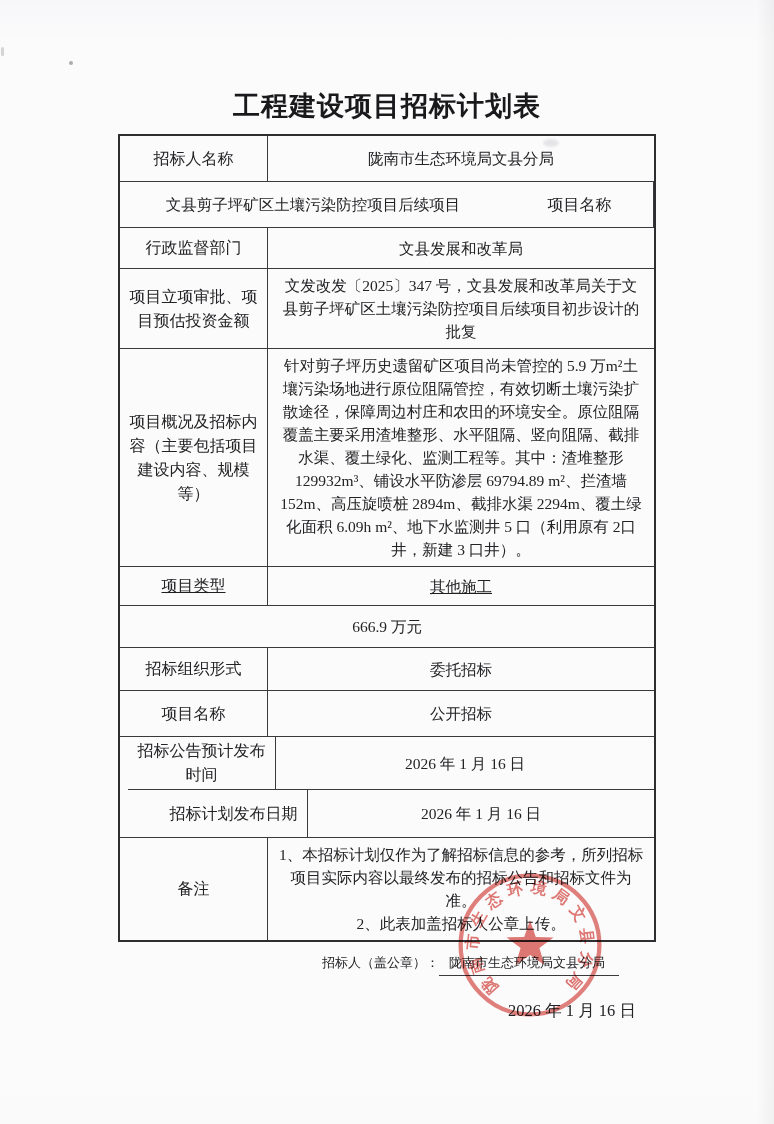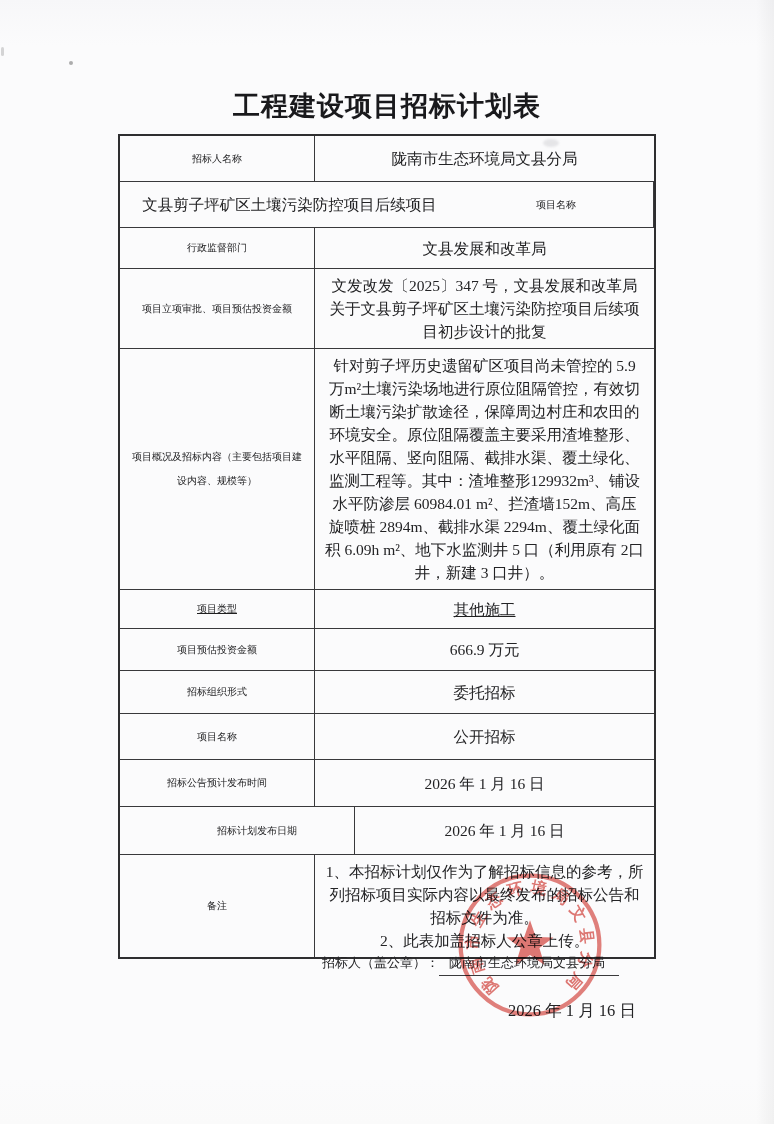--- a/index.html
+++ b/index.html
@@ -41,26 +41,26 @@
     position: absolute;
     left: 118px; top: 134px;
     width: 538px;
     border: 2px solid #2e2e30;
     background: transparent;
   }
   .row { display: flex; border-bottom: 1px solid #39393b; }
   .row:last-child { border-bottom: none; }
   .cell { display: flex; }
   .cell.label {
-    width: 195px;
+    width: 148px;
     border-right: 1px solid #39393b;
     align-items: center;
     justify-content: center;
     text-align: center;
-    font-size: 10px;
+    font-size: 16px;
     line-height: 24px;
     padding: 2px 8px;
     color: #232325;
   }
   .cell.value {
     flex: 1;
     align-items: center;
     justify-content: center;
     text-align: center;
     font-size: 15.5px;
@@ -78,21 +78,21 @@
   }
   .r1  { min-height: 46px; }
   .r2  { min-height: 46px; }
   .r3  { min-height: 41px; }
   .r4  { min-height: 77px; }
   .r5  { min-height: 203px; }
   .r6  { min-height: 39px; text-decoration: underline; }
   .r7  { min-height: 42px; }
   .r8  { min-height: 43px; }
   .r9  { min-height: 46px; }
-  .r10 { min-height: 47px; }
+  .r10 { min-height: 47px; margin-left: 8px; }
   .r11 { min-height: 48px; padding-left: 40px; }
   .r12 { min-height: 100px; }
 
   .sig-line {
     position: absolute;
     left: 322px; top: 954px;
     font-size: 13px;
     color: #232325;
     white-space: nowrap;
   }
@@ -145,28 +145,27 @@
     <div class="row r3">
       <div class="cell label">行政监督部门</div>
       <div class="cell value">文县发展和改革局</div>
     </div>
     <div class="row r4">
       <div class="cell label">项目立项审批、项目预估投资金额</div>
       <div class="cell value left">文发改发〔2025〕347 号，文县发展和改革局关于文县剪子坪矿区土壤污染防控项目后续项目初步设计的批复</div>
     </div>
     <div class="row r5">
       <div class="cell label">项目概况及招标内容（主要包括项目建设内容、规模等）</div>
-      <div class="cell value left">针对剪子坪历史遗留矿区项目尚未管控的 5.9 万m²土壤污染场地进行原位阻隔管控，有效切断土壤污染扩散途径，保障周边村庄和农田的环境安全。原位阻隔覆盖主要采用渣堆整形、水平阻隔、竖向阻隔、截排水渠、覆土绿化、监测工程等。其中：渣堆整形129932m³、铺设水平防渗层 60984.01 m²、拦渣墙152m、高压旋喷桩 2894m、截排水渠 2294m、覆土绿化面积 6.09h m²、地下水监测井 5 口（利用原有 2口井，新建 3 口井）。</div>
+      <div class="cell value left">针对剪子坪历史遗留矿区项目尚未管控的 5.9 万m²土壤污染场地进行原位阻隔管控，有效切断土壤污染扩散途径，保障周边村庄和农田的环境安全。原位阻隔覆盖主要采用渣堆整形、水平阻隔、竖向阻隔、截排水渠、覆土绿化、监测工程等。其中：渣堆整形129932m³、铺设水平防渗层 69794.89 m²、拦渣墙152m、高压旋喷桩 2894m、截排水渠 2294m、覆土绿化面积 6.09h m²、地下水监测井 5 口（利用原有 2口井，新建 3 口井）。</div>
     </div>
     <div class="row r6">
       <div class="cell label">项目类型</div>
       <div class="cell value">其他施工</div>
     </div>
     <div class="row r7">
-      <div class="cell label">项目预估投资金额</div>
       <div class="cell value">666.9 万元</div>
     </div>
     <div class="row r8">
       <div class="cell label">招标组织形式</div>
       <div class="cell value">委托招标</div>
     </div>
     <div class="row r9">
       <div class="cell label">项目名称</div>
       <div class="cell value">公开招标</div>
     </div>

